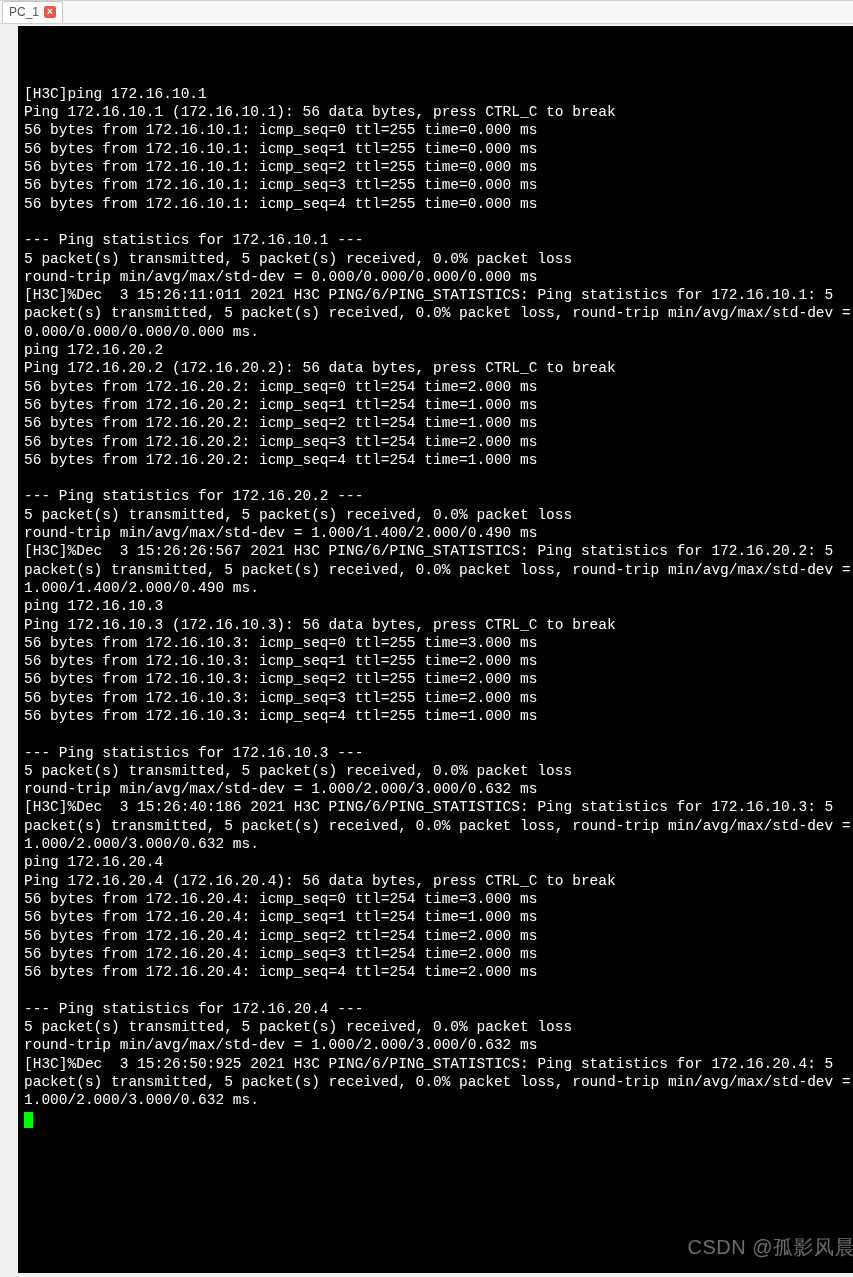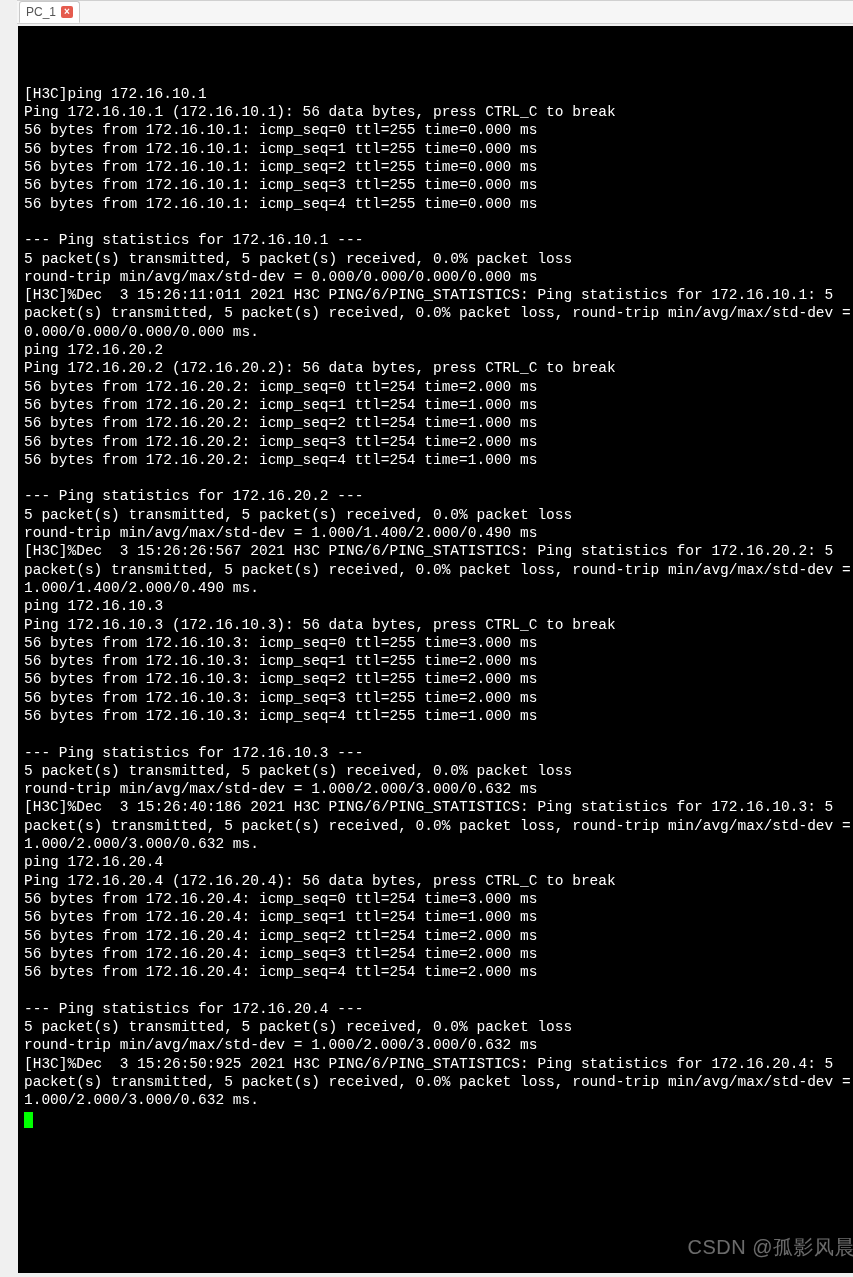--- a/index.html
+++ b/index.html
@@ -12,21 +12,20 @@
     overflow:hidden;
   }
   .tab-bar{
     height:22px;
     background:#f6f6f6;
     border-top:1px solid #d0d0d0;
     border-bottom:1px solid #d0d0d0;
     display:flex;
     align-items:flex-end;
     padding-left:2px;
-    margin-left:17px;
   }
   .tab{
     display:flex;
     align-items:center;
     height:20px;
     padding:0 6px;
     background:#ffffff;
     border:1px solid #c9c9c9;
     border-bottom:1px solid #ffffff;
     border-radius:3px 3px 0 0;

